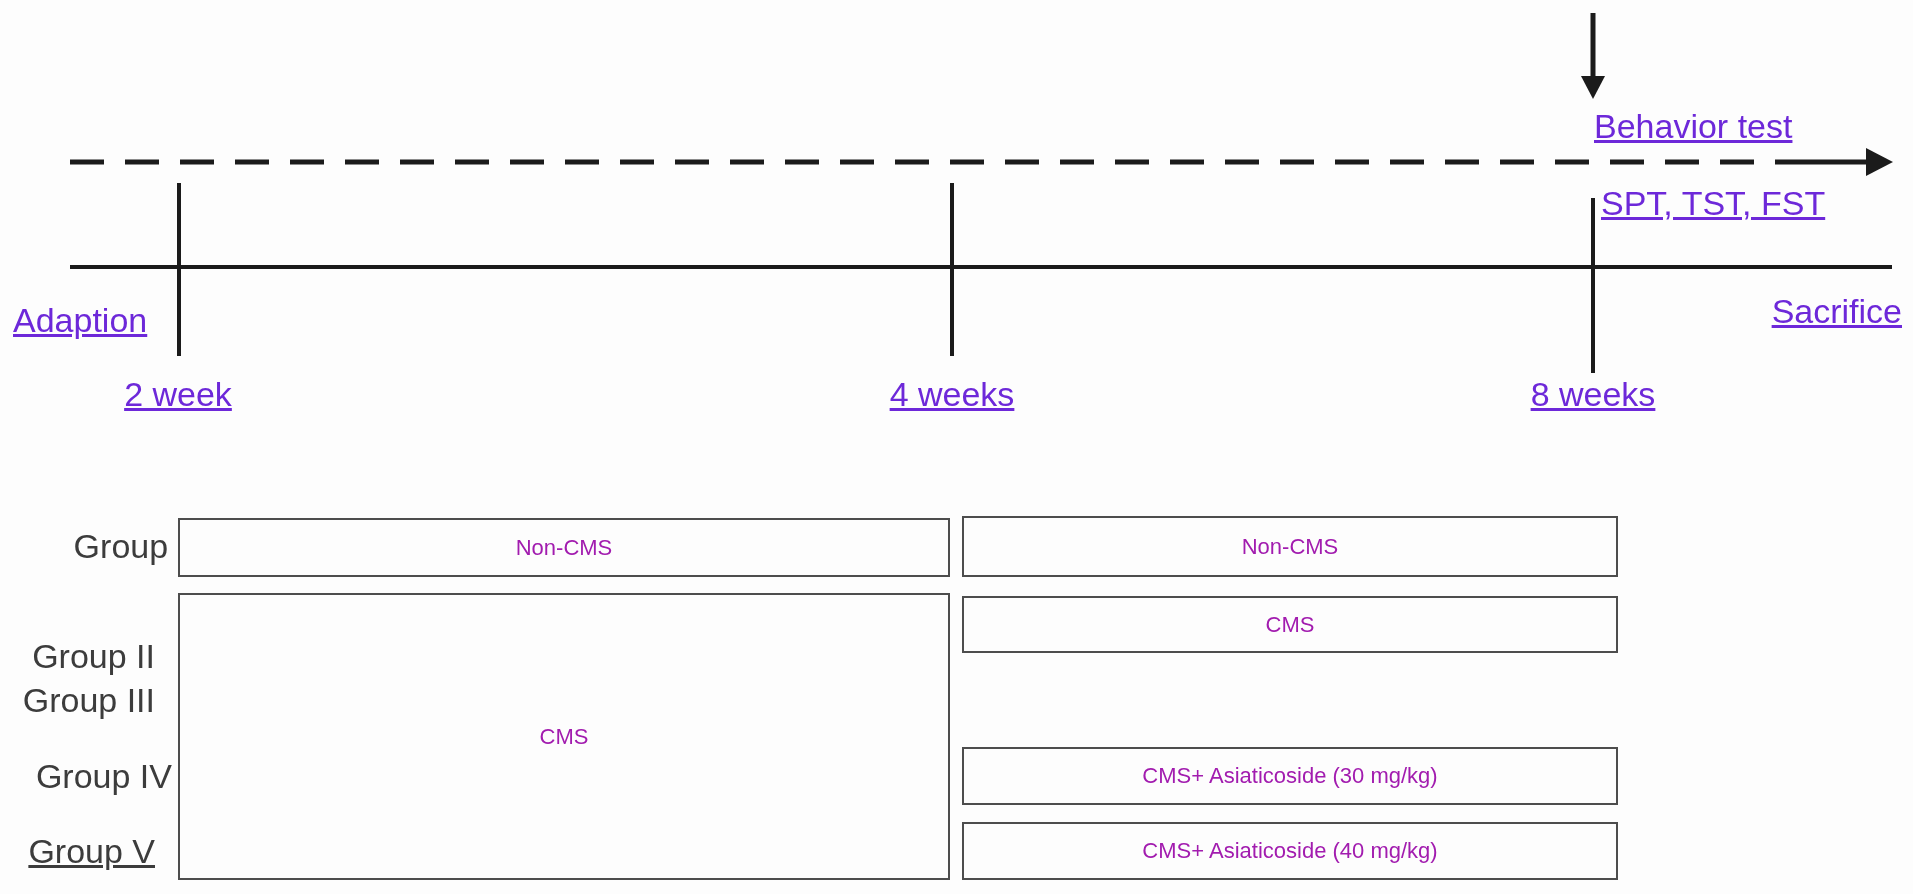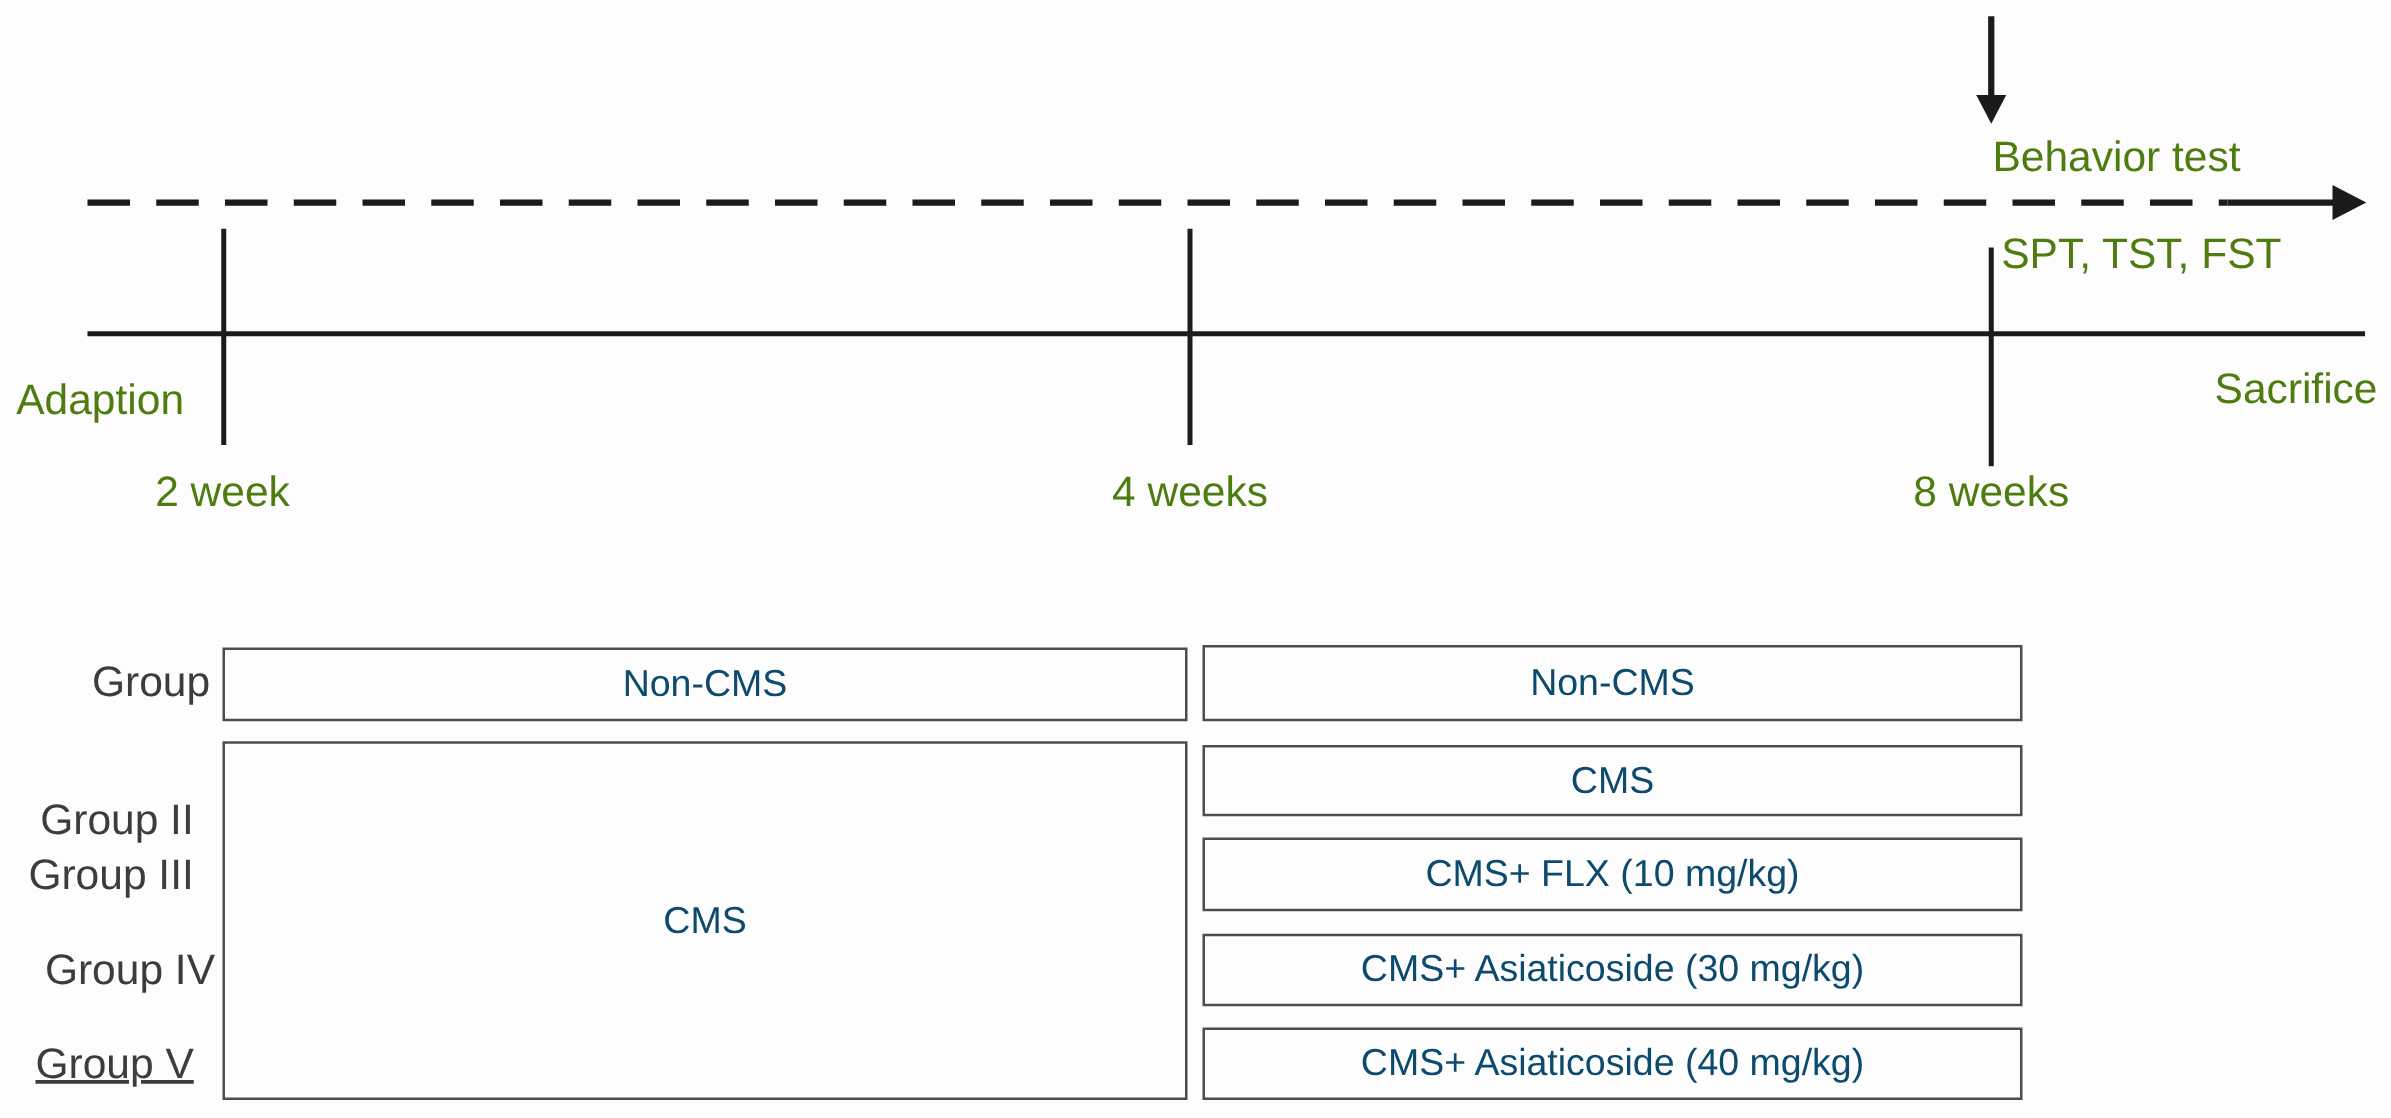--- a/index.html
+++ b/index.html
@@ -20,21 +20,22 @@
     position: absolute;
     left: 0; top: 0;
     width: 1913px;
     height: 894px;
   }
   .txt {
     position: absolute;
     font-size: 34px;
     line-height: 40px;
     white-space: nowrap;
-    color: #4d7c0f;
+    color: #6d28d9;
+    text-decoration: underline;
   }
   .txt.center { text-align: center; }
   .txt.right  { text-align: right; }
   .grp-label {
     position: absolute;
     left: 0;
     width: 155px;
     text-align: right;
     font-size: 34px;
     line-height: 40px;
@@ -42,22 +43,22 @@
     color: #3c3c3c;
   }
   .box {
     position: absolute;
     box-sizing: border-box;
     border: 2px solid #4d4d4d;
     background: #fdfdfd;
     display: flex;
     align-items: center;
     justify-content: center;
-    font-size: 30px;
-    color: #0c4a6e;
+    font-size: 22px;
+    color: #a21caf;
     white-space: nowrap;
   }
   .col-left  { left: 178px; width: 772px; }
   .col-right { left: 962px; width: 656px; }
 </style>
 </head>
 <body>
 
 <div class="canvas">
 
@@ -101,23 +102,20 @@
   <div class="box col-left" style="top:593px; height:287px;">
     <span>CMS</span>
   </div>
 
   <div class="box col-right" style="top:516px; height:61px;">
     <span>Non-CMS</span>
   </div>
   <div class="box col-right" style="top:596px; height:57px;">
     <span>CMS</span>
   </div>
-  <div class="box col-right" style="top:670px; height:59px;">
-    <span>CMS+ FLX (10 mg/kg)</span>
-  </div>
   <div class="box col-right" style="top:747px; height:58px;">
     <span>CMS+ Asiaticoside (30 mg/kg)</span>
   </div>
   <div class="box col-right" style="top:822px; height:58px;">
     <span>CMS+ Asiaticoside (40 mg/kg)</span>
   </div>
 
 </div>
 
 </body></html>

